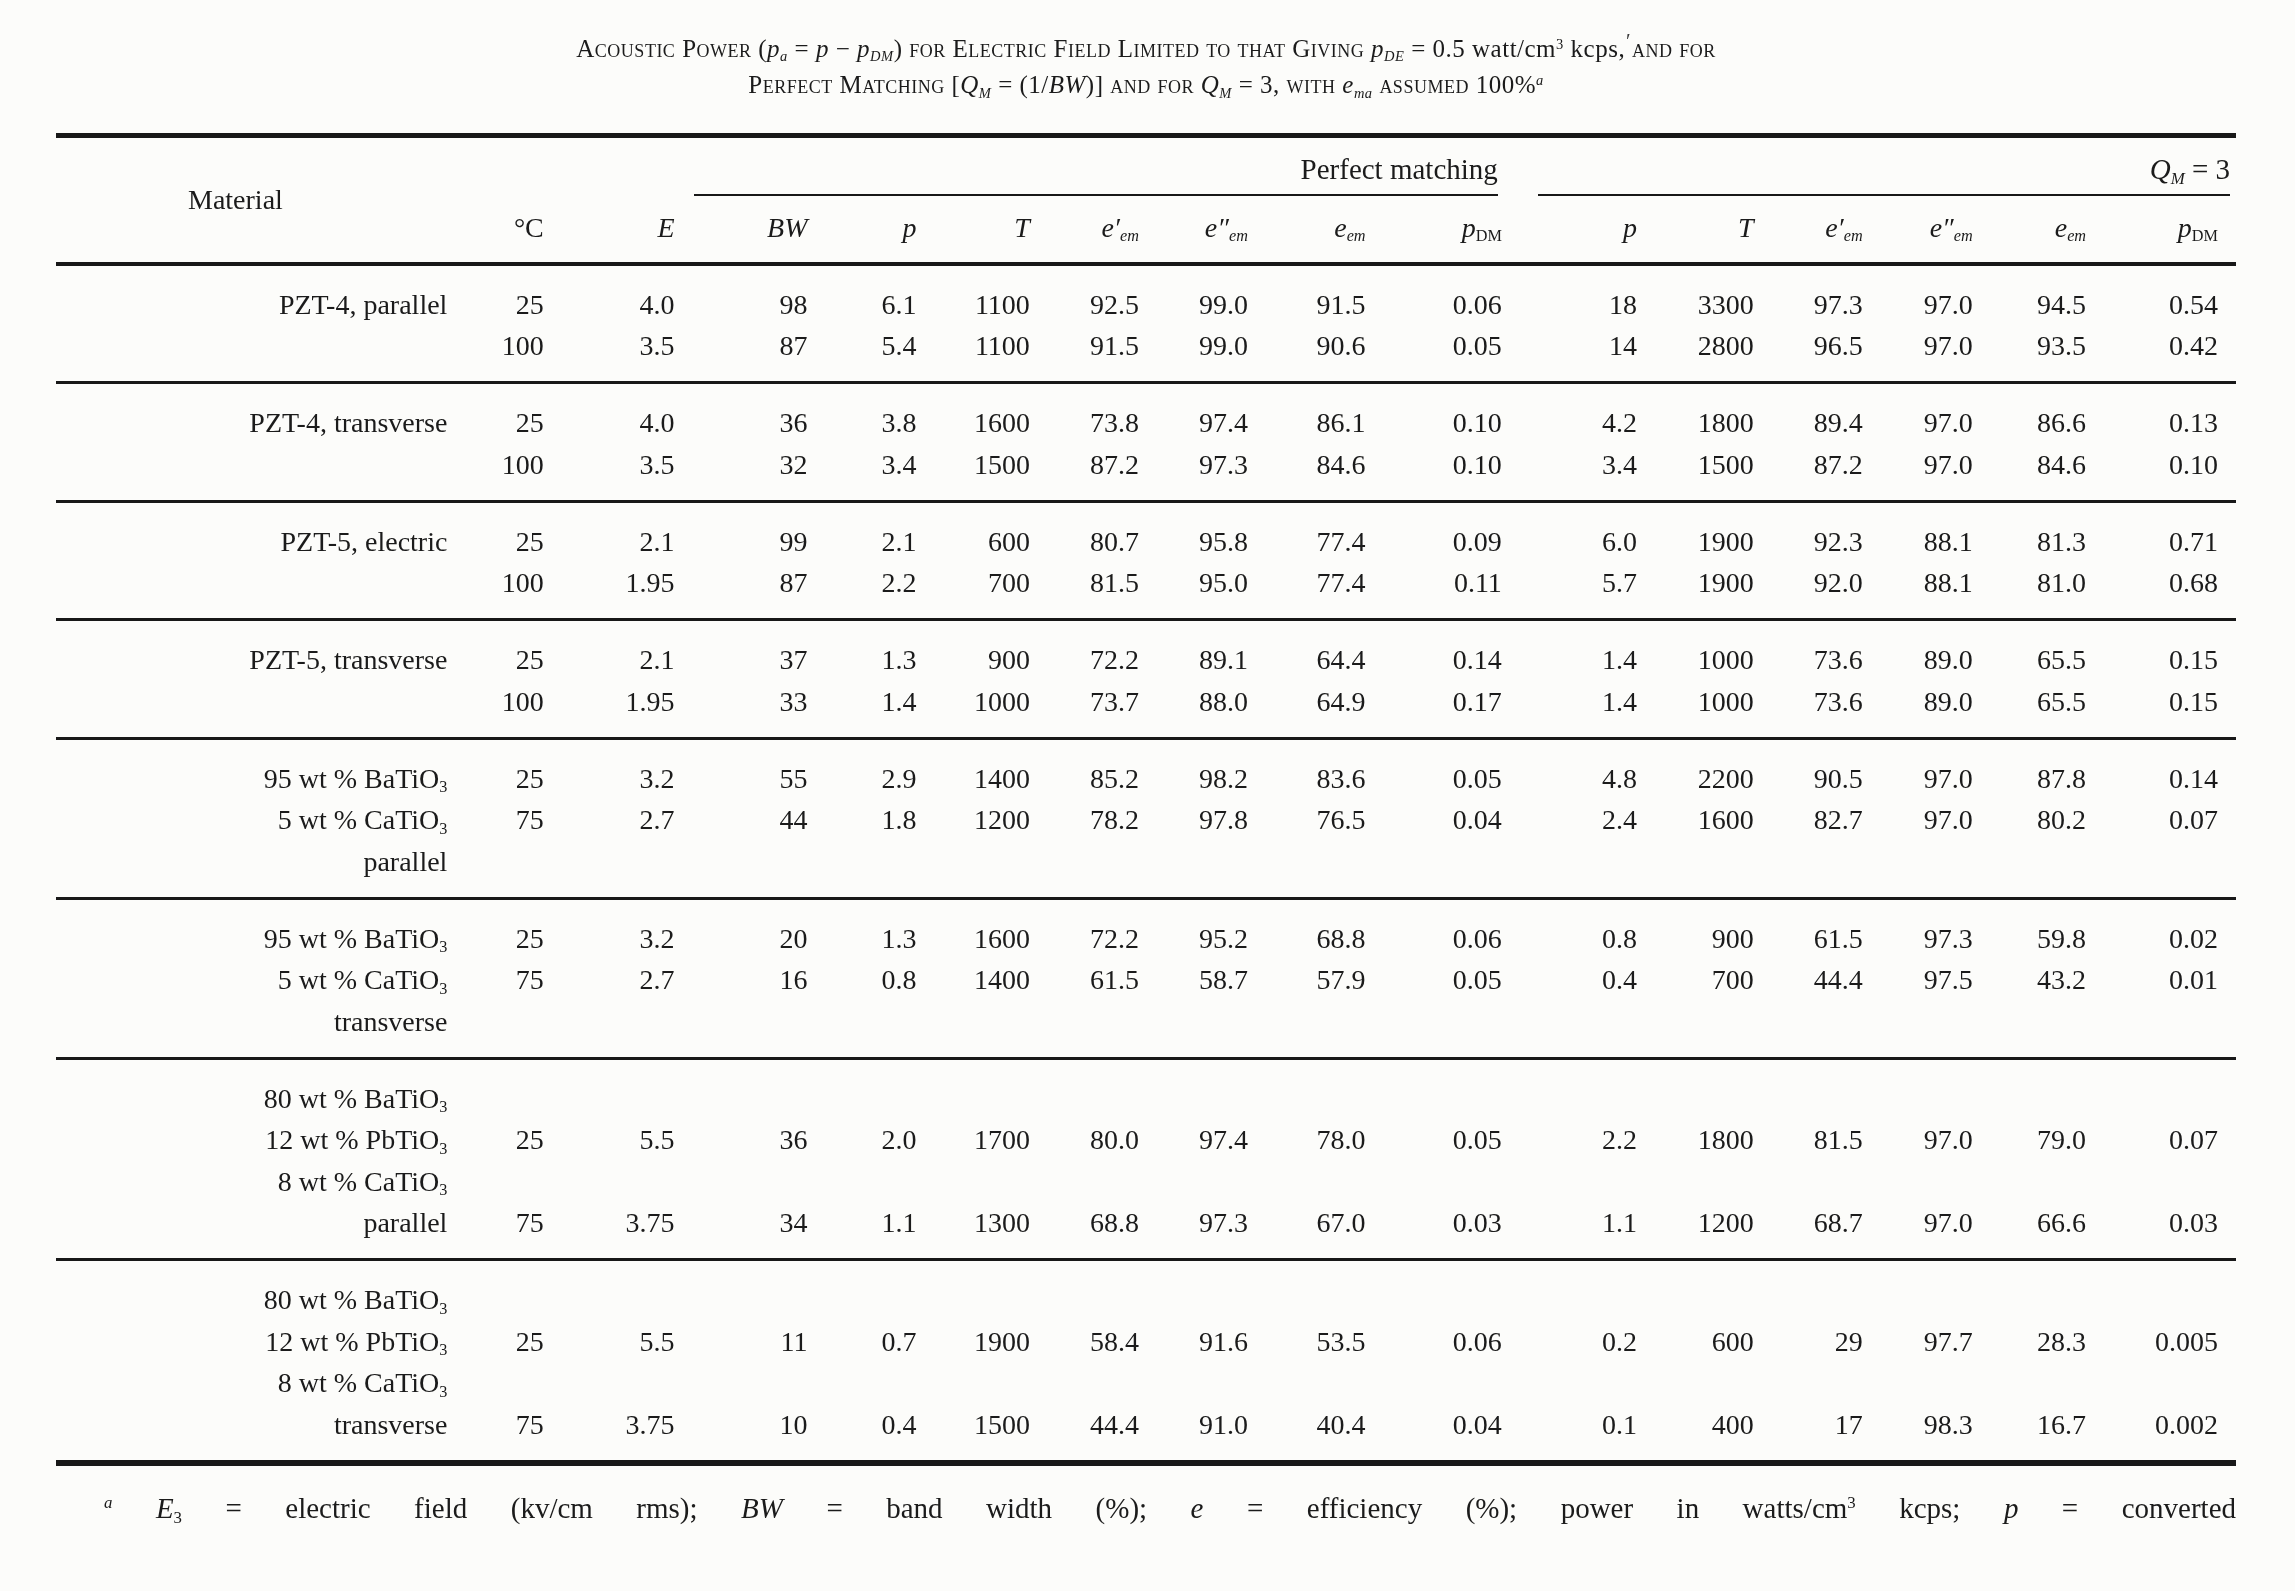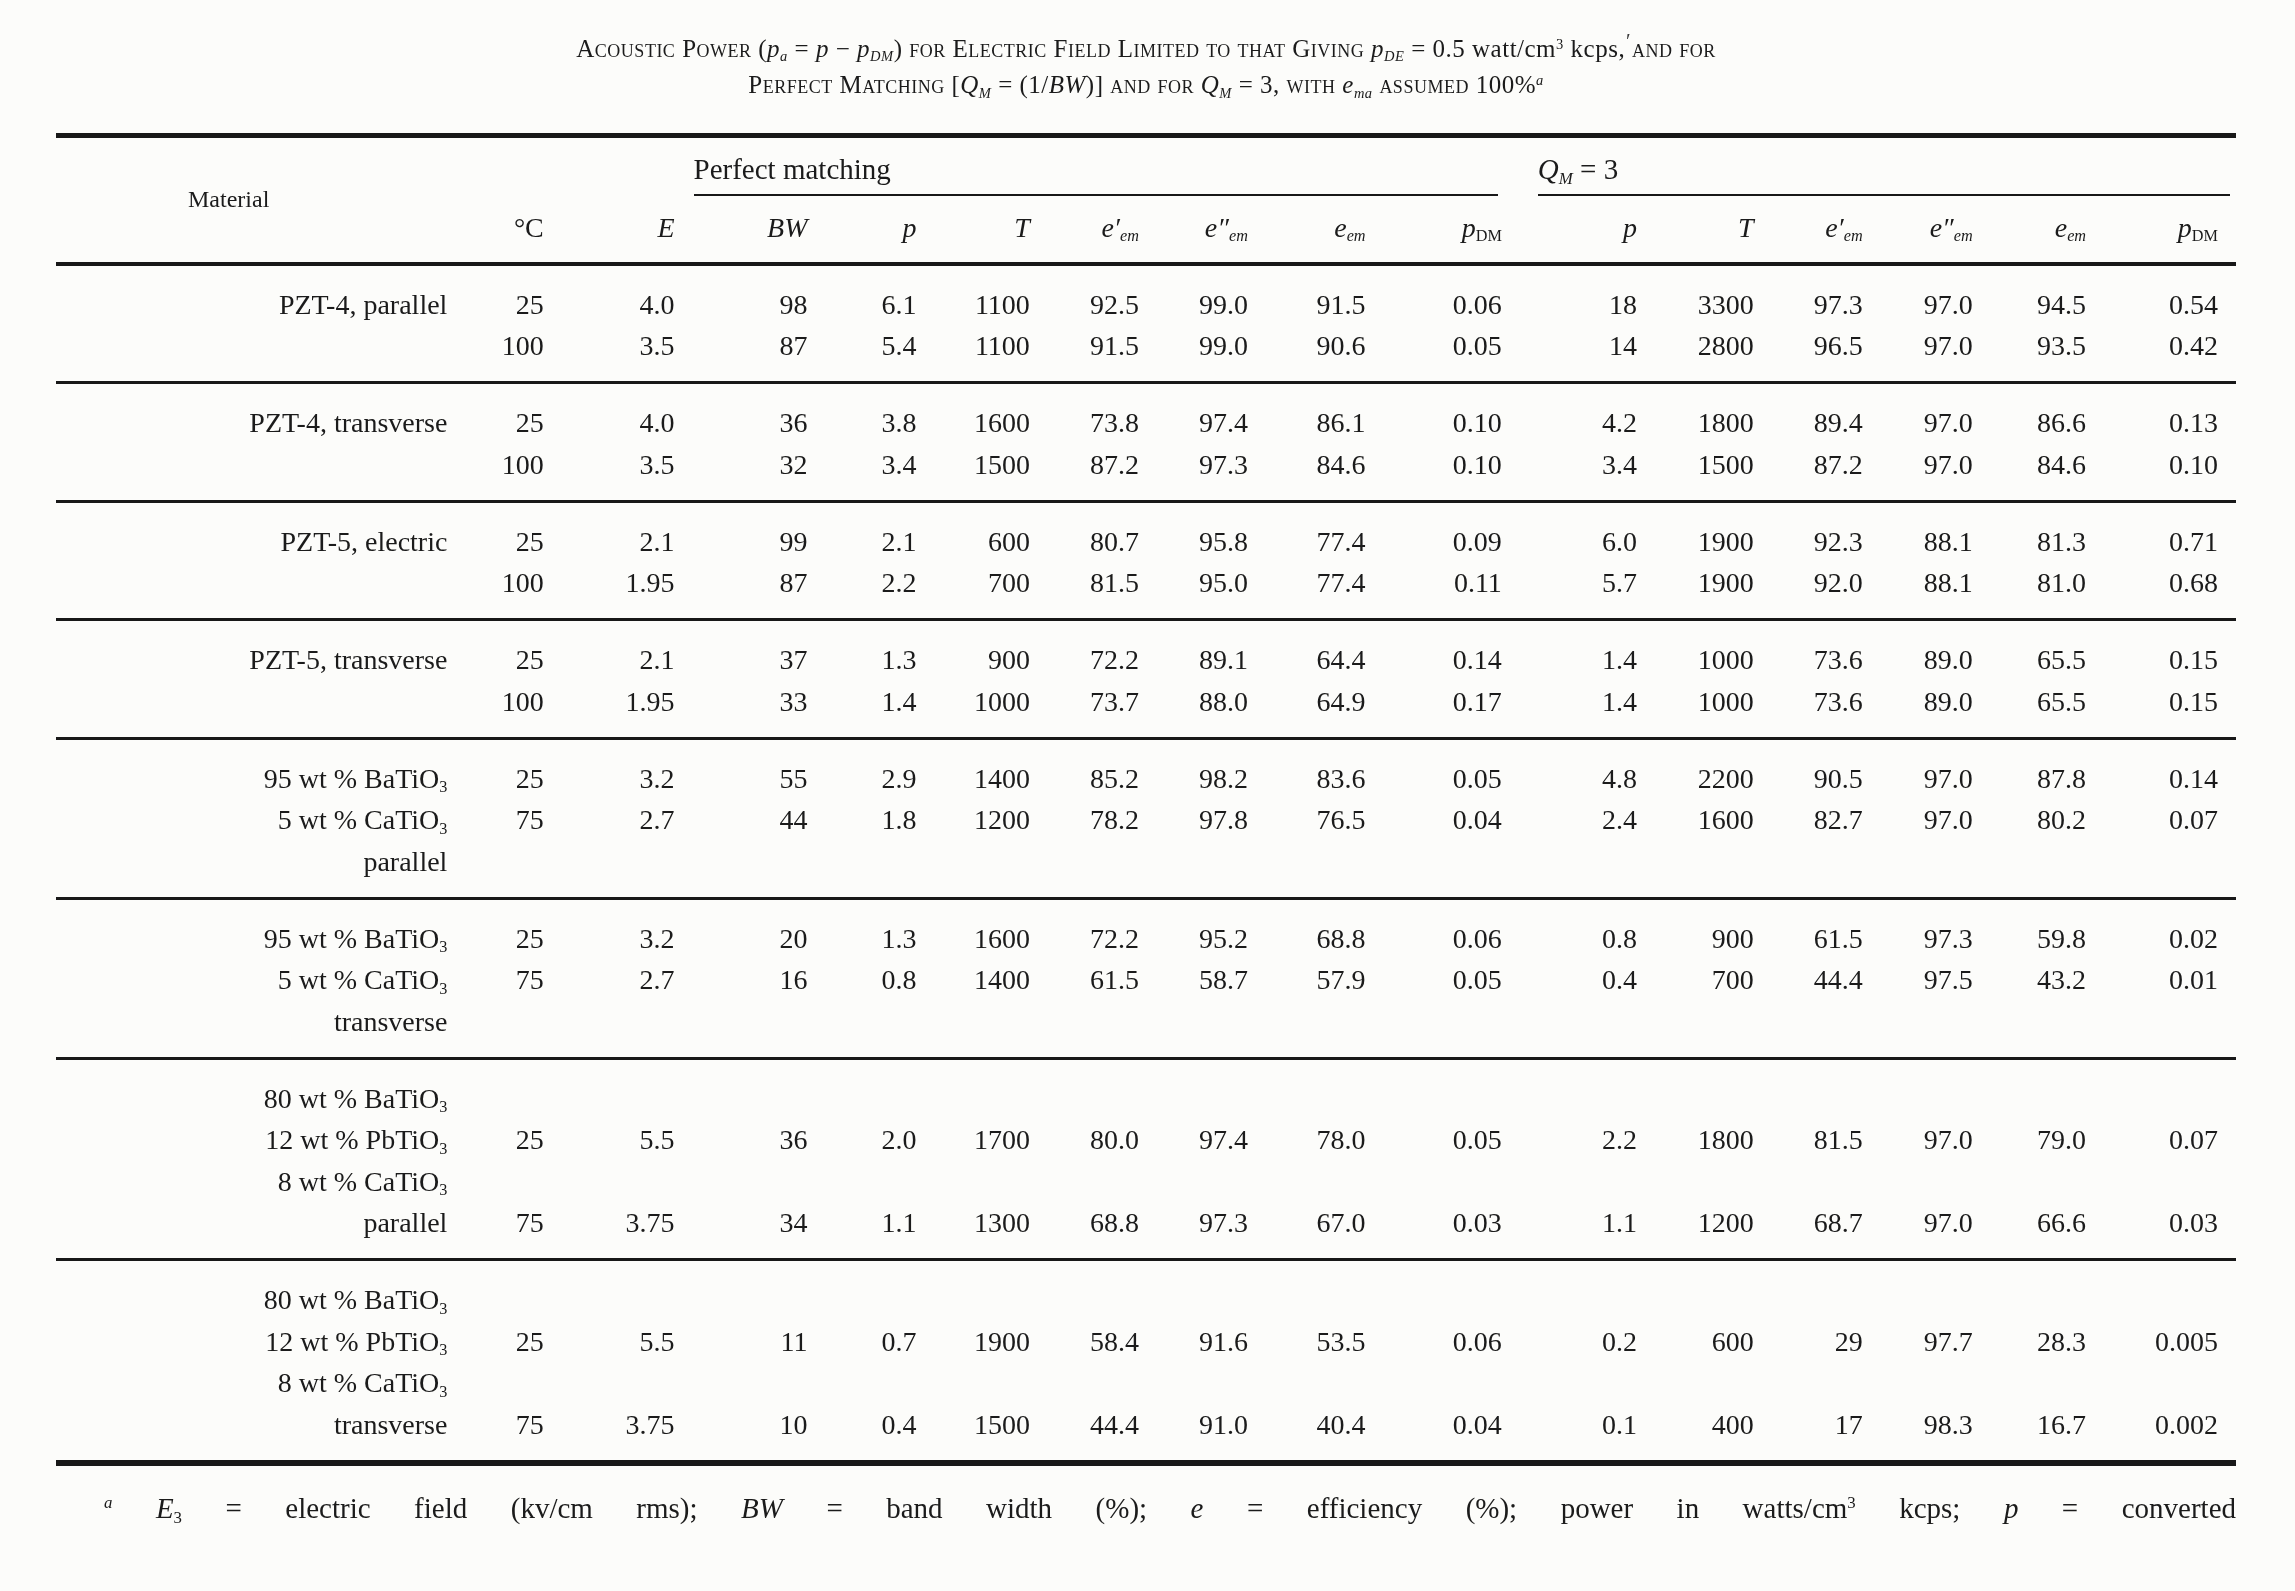--- a/index.html
+++ b/index.html
@@ -17,24 +17,24 @@
   sup{vertical-align:baseline;position:relative;top:-0.55em;}
 
   table{
     width:100%;border-collapse:collapse;table-layout:fixed;margin-top:29px;font-size:28px;
     border-top:5px solid #181818;border-bottom:6px solid #181818;
   }
   thead{border-bottom:4px solid #181818;}
   tbody{border-top:3.5px solid #181818;}
   th{font-weight:normal;}
   .grp{vertical-align:top;padding-top:15px;font-size:29px;}
-  .grp>div{text-align:left;padding-bottom:8px;border-bottom:2.5px solid #181818;}
+  .grp>div{text-align:right;padding-bottom:8px;border-bottom:2.5px solid #181818;}
   .grp-pm>div{margin-right:21px;}
   .grp-qm>div{margin-left:17px;margin-right:5px;}
-  thead th.mat{text-align:left;padding-left:132px;vertical-align:middle;font-size:24px;}
+  thead th.mat{text-align:left;padding-left:132px;vertical-align:middle;font-size:28px;}
   thead th.num{vertical-align:bottom;padding-bottom:18px;}
   #symbol-row th{padding-top:15px;padding-bottom:18px;}
   .num{text-align:right;padding-right:18px;}
   tbody td{padding-top:5px;padding-bottom:4.5px;}
   tbody tr.first td{padding-top:23px;}
   tbody tr.last td{padding-bottom:19px;}
   td.mat{text-align:right;padding-left:23px;}
 
   .footnote{margin-top:21px;font-size:29px;line-height:1.5;}
   .fn1{text-align:justify;text-align-last:justify;text-indent:48px;}

